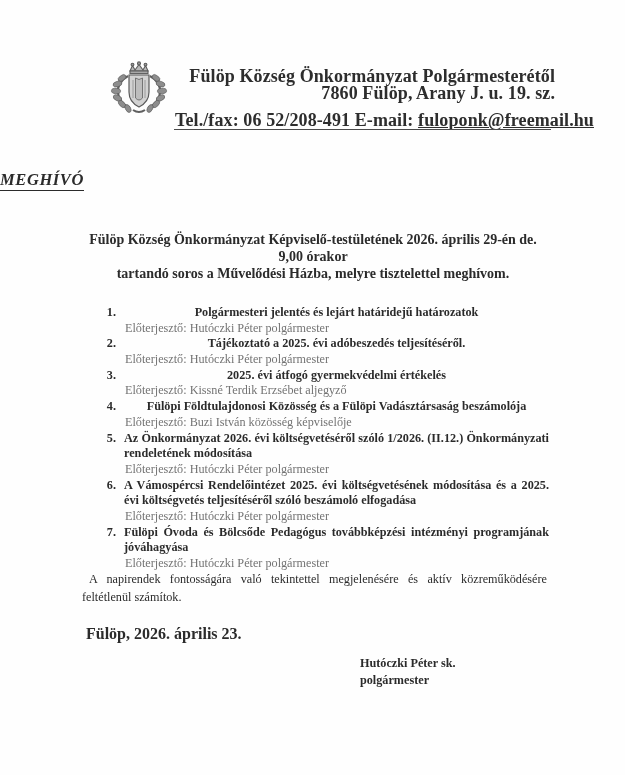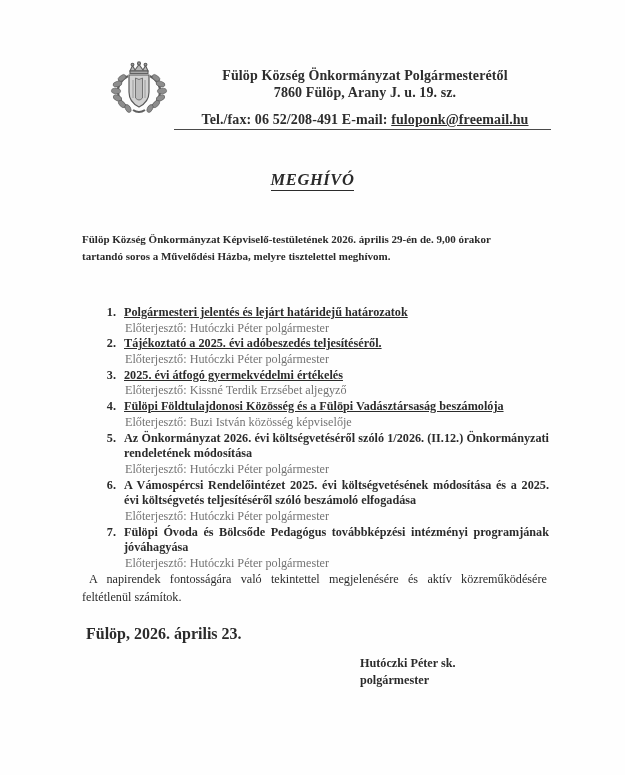--- a/index.html
+++ b/index.html
@@ -35,23 +35,23 @@
     position: absolute;
     left: 106px; top: 6px;
     width: 66px; height: 66px;
   }
   .crest svg { display: block; }
 
   .letterhead-text {
     position: absolute;
     left: 175px; top: 16px;
     width: 380px;
-    text-align: center;
-    font-weight: bold;
-    font-size: 14px;
+    text-align: right;
+    font-weight: bold;
+    font-size: 18px;
     line-height: 16.5px;
     letter-spacing: 0.1px;
     color: #2d2d2d;
   }
   .letterhead-text .line3 { white-space: nowrap; margin-top: 11px; }
   .email-link {
     text-decoration: underline;
     color: #2d2d2d;
   }
 
@@ -61,39 +61,40 @@
     width: 377px;
     height: 0;
     border-top: 1.4px solid #4a4a4a;
   }
 
   
   .doc-title {
     position: absolute;
     left: 0; top: 170px;
     width: 625px;
-    text-align: center;
+    text-align: left;
     font-style: italic;
     font-weight: bold;
     font-size: 16.5px;
     letter-spacing: 0.6px;
     color: #2b2b2b;
   }
   .doc-title span {
     border-bottom: 1.3px solid #2b2b2b;
     padding-bottom: 1px;
   }
 
   
   .intro {
     position: absolute;
     left: 82px; top: 231px;
     width: 462px;
-    font-weight: bold;
-    font-size: 11px;
+    text-align: center;
+    font-weight: bold;
+    font-size: 14px;
     line-height: 17px;
     color: #2b2b2b;
   }
   .intro .l2 { display: block; }
 
   
   .agenda {
     position: absolute;
     left: 97px; top: 305px;
     width: 452px;
@@ -113,21 +114,21 @@
     line-height: 15.6px;
     color: #2b2b2b;
   }
   .agenda-title {
     font-weight: bold;
     font-size: 12.2px;
     line-height: 15.6px;
     text-align: justify;
     color: #2b2b2b;
   }
-  .agenda-title.nowrapish { text-align: left; text-decoration: underline; }
+  .agenda-title.nowrapish { text-align: center; }
   .agenda-sub {
     font-weight: normal;
     font-size: 12.2px;
     line-height: 15.8px;
     color: #737373;
     padding-left: 1px;
   }
 
   
   .closing {

